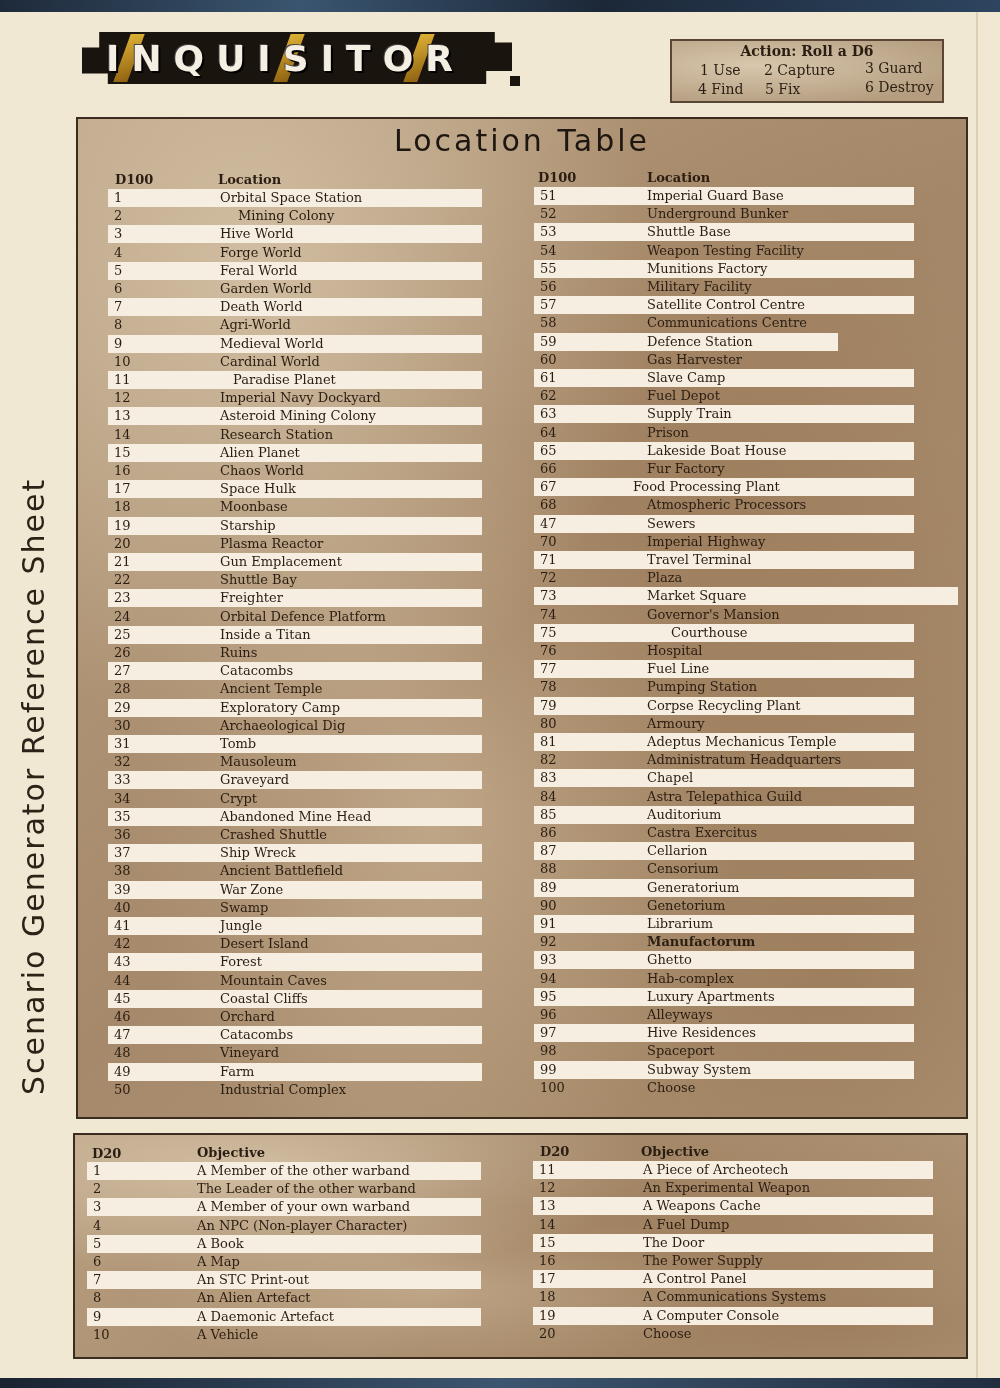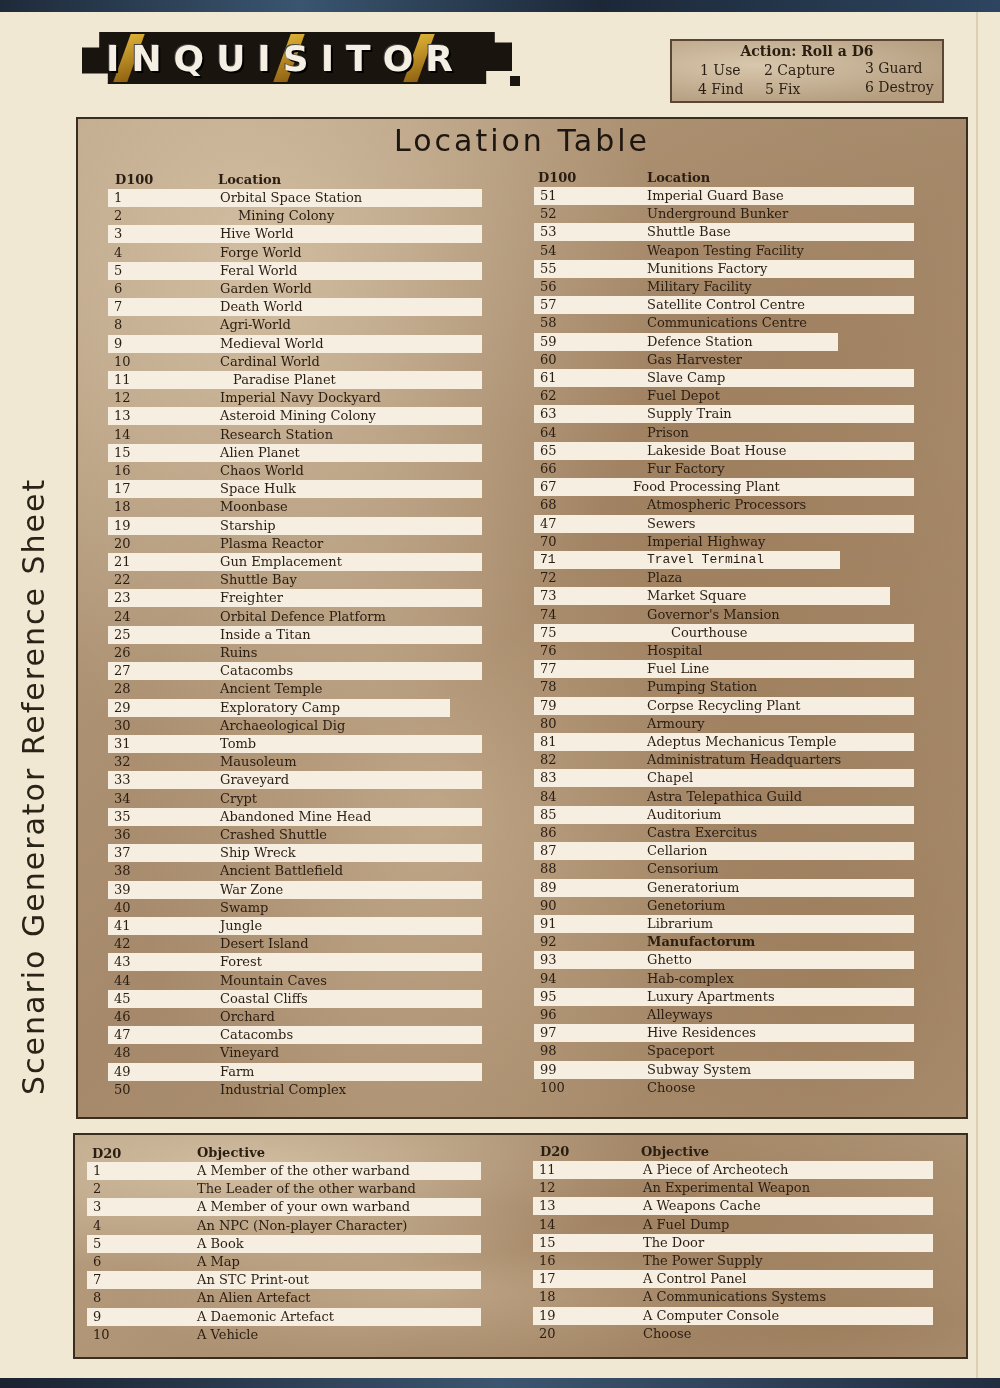--- a/index.html
+++ b/index.html
@@ -228,21 +228,21 @@
         <span class="txt" style="left: 112px;">Ruins</span>
       </div>
       <div class="row band" style="left: 30px; width: 374px; top: 543.2px;">
         <span class="num">27</span>
         <span class="txt" style="left: 112px;">Catacombs</span>
       </div>
       <div class="row" style="left: 30px; width: 374px; top: 561.4px;">
         <span class="num">28</span>
         <span class="txt" style="left: 112px;">Ancient Temple</span>
       </div>
-      <div class="row band" style="left: 30px; width: 342px; top: 579.6px;">
+      <div class="row band" style="left: 30px; width: 374px; top: 579.6px;">
         <span class="num">29</span>
         <span class="txt" style="left: 112px;">Exploratory Camp</span>
       </div>
       <div class="row" style="left: 30px; width: 374px; top: 597.8px;">
         <span class="num">30</span>
         <span class="txt" style="left: 112px;">Archaeological Dig</span>
       </div>
       <div class="row band" style="left: 30px; width: 374px; top: 616px;">
         <span class="num">31</span>
         <span class="txt" style="left: 112px;">Tomb</span>
@@ -398,29 +398,29 @@
         <span class="txt" style="left: 113px;">Atmospheric Processors</span>
       </div>
       <div class="row band" style="left: 456px; width: 380px; top: 395.6px;">
         <span class="num">47</span>
         <span class="txt" style="left: 113px;">Sewers</span>
       </div>
       <div class="row" style="left: 456px; width: 380px; top: 413.8px;">
         <span class="num">70</span>
         <span class="txt" style="left: 113px;">Imperial Highway</span>
       </div>
-      <div class="row band" style="left: 456px; width: 306px; top: 432px; font-family: Liberation Mono, monospace;">
+      <div class="row band" style="left: 456px; width: 380px; top: 432px;">
         <span class="num">71</span>
         <span class="txt" style="left: 113px;">Travel Terminal</span>
       </div>
       <div class="row" style="left: 456px; width: 380px; top: 450.2px;">
         <span class="num">72</span>
         <span class="txt" style="left: 113px;">Plaza</span>
       </div>
-      <div class="row band" style="left: 456px; width: 356px; top: 468.4px;">
+      <div class="row band" style="left: 456px; width: 424px; top: 468.4px;">
         <span class="num">73</span>
         <span class="txt" style="left: 113px;">Market Square</span>
       </div>
       <div class="row" style="left: 456px; width: 380px; top: 486.6px;">
         <span class="num">74</span>
         <span class="txt" style="left: 113px;">Governor's Mansion</span>
       </div>
       <div class="row band" style="left: 456px; width: 380px; top: 504.8px;">
         <span class="num">75</span>
         <span class="txt" style="left: 113px; margin-left: 24px;">Courthouse</span>

